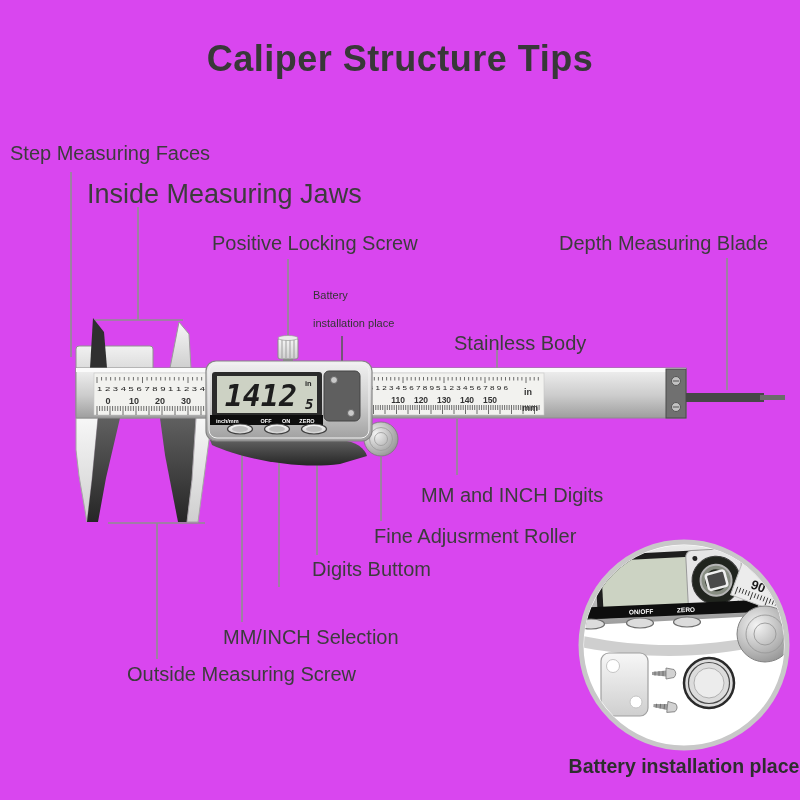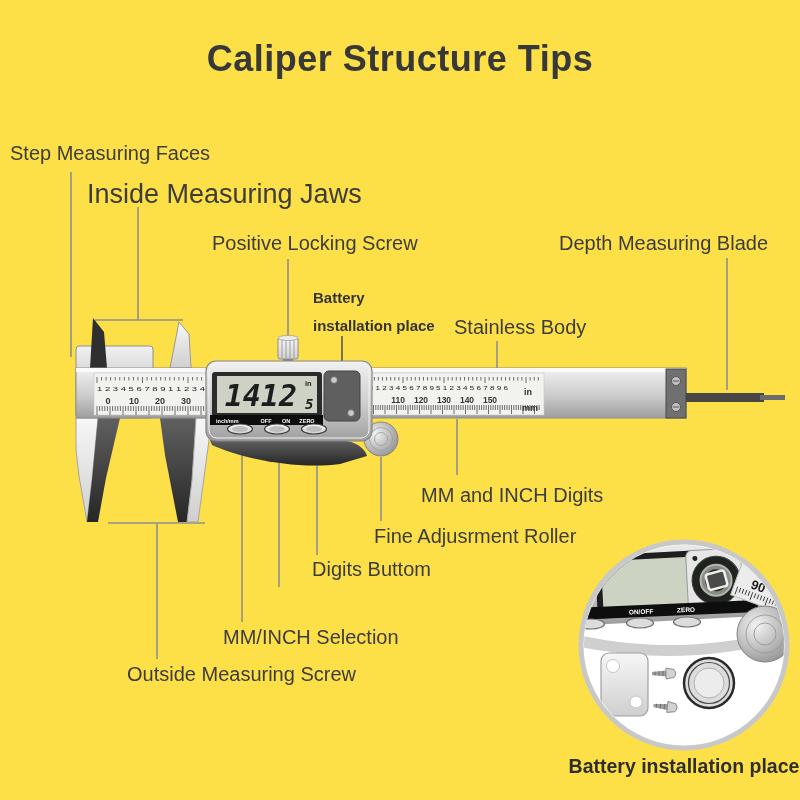--- a/index.html
+++ b/index.html
@@ -1,21 +1,21 @@
 <!DOCTYPE html>
 <html><head>
 <meta charset="utf-8">
 <style>
   html,body{margin:0;padding:0;background:#ffffff;}
-  .stage{position:relative;width:800px;height:800px;background:#fde047;overflow:hidden;
+  .stage{position:relative;width:800px;height:800px;background:#d946ef;overflow:hidden;
          font-family:"Liberation Sans",sans-serif;color:#3c3c3c;}
   .title{position:absolute;left:0;right:0;top:38px;text-align:center;
          font-size:36px;font-weight:bold;color:#383838;letter-spacing:.5px;}
   .lbl{position:absolute;font-size:20px;color:#3c3c3c;white-space:nowrap;}
-  .lbl-sm{position:absolute;font-size:15px;font-weight:bold;color:#343434;white-space:nowrap;}
+  .lbl-sm{position:absolute;font-size:11px;font-weight:normal;color:#343434;white-space:nowrap;}
   .caption{position:absolute;left:566px;top:755px;width:236px;text-align:center;
            font-size:19.5px;font-weight:bold;color:#2e2e2e;white-space:nowrap;}
   svg{position:absolute;left:0;top:0;}
   svg text{font-family:"Liberation Sans",sans-serif;}
   .lcd-digits{font-family:"DejaVu Sans Mono",monospace;font-style:italic;font-weight:bold;}
 </style>
 </head>
 <body>
 
 <div class="stage">
@@ -436,21 +436,21 @@
         <circle cx="709" cy="683" r="15" fill="#ececec" stroke="#b0b0b0"></circle>
       </g>
     </g>
   </svg>
 
   <div class="lbl" style="left:10px;top:142px">Step Measuring Faces</div>
   <div class="lbl" style="left:87px;top:179px;font-size:27px">Inside Measuring Jaws</div>
   <div class="lbl" style="left:212px;top:232px">Positive Locking Screw</div>
   <div class="lbl-sm" style="left:313px;top:289px">Battery</div>
   <div class="lbl-sm" style="left:313px;top:317px">installation place</div>
-  <div class="lbl" style="left:454px;top:316px">Stainless Body</div>
+  <div class="lbl" style="left:454px;top:332px">Stainless Body</div>
   <div class="lbl" style="left:559px;top:232px">Depth Measuring Blade</div>
   <div class="lbl" style="left:421px;top:484px">MM and INCH Digits</div>
   <div class="lbl" style="left:374px;top:525px">Fine Adjusrment Roller</div>
   <div class="lbl" style="left:312px;top:558px">Digits Buttom</div>
   <div class="lbl" style="left:223px;top:626px">MM/INCH Selection</div>
   <div class="lbl" style="left:127px;top:663px">Outside Measuring Screw</div>
   <div class="caption">Battery installation place</div>
 
 </div>
 

